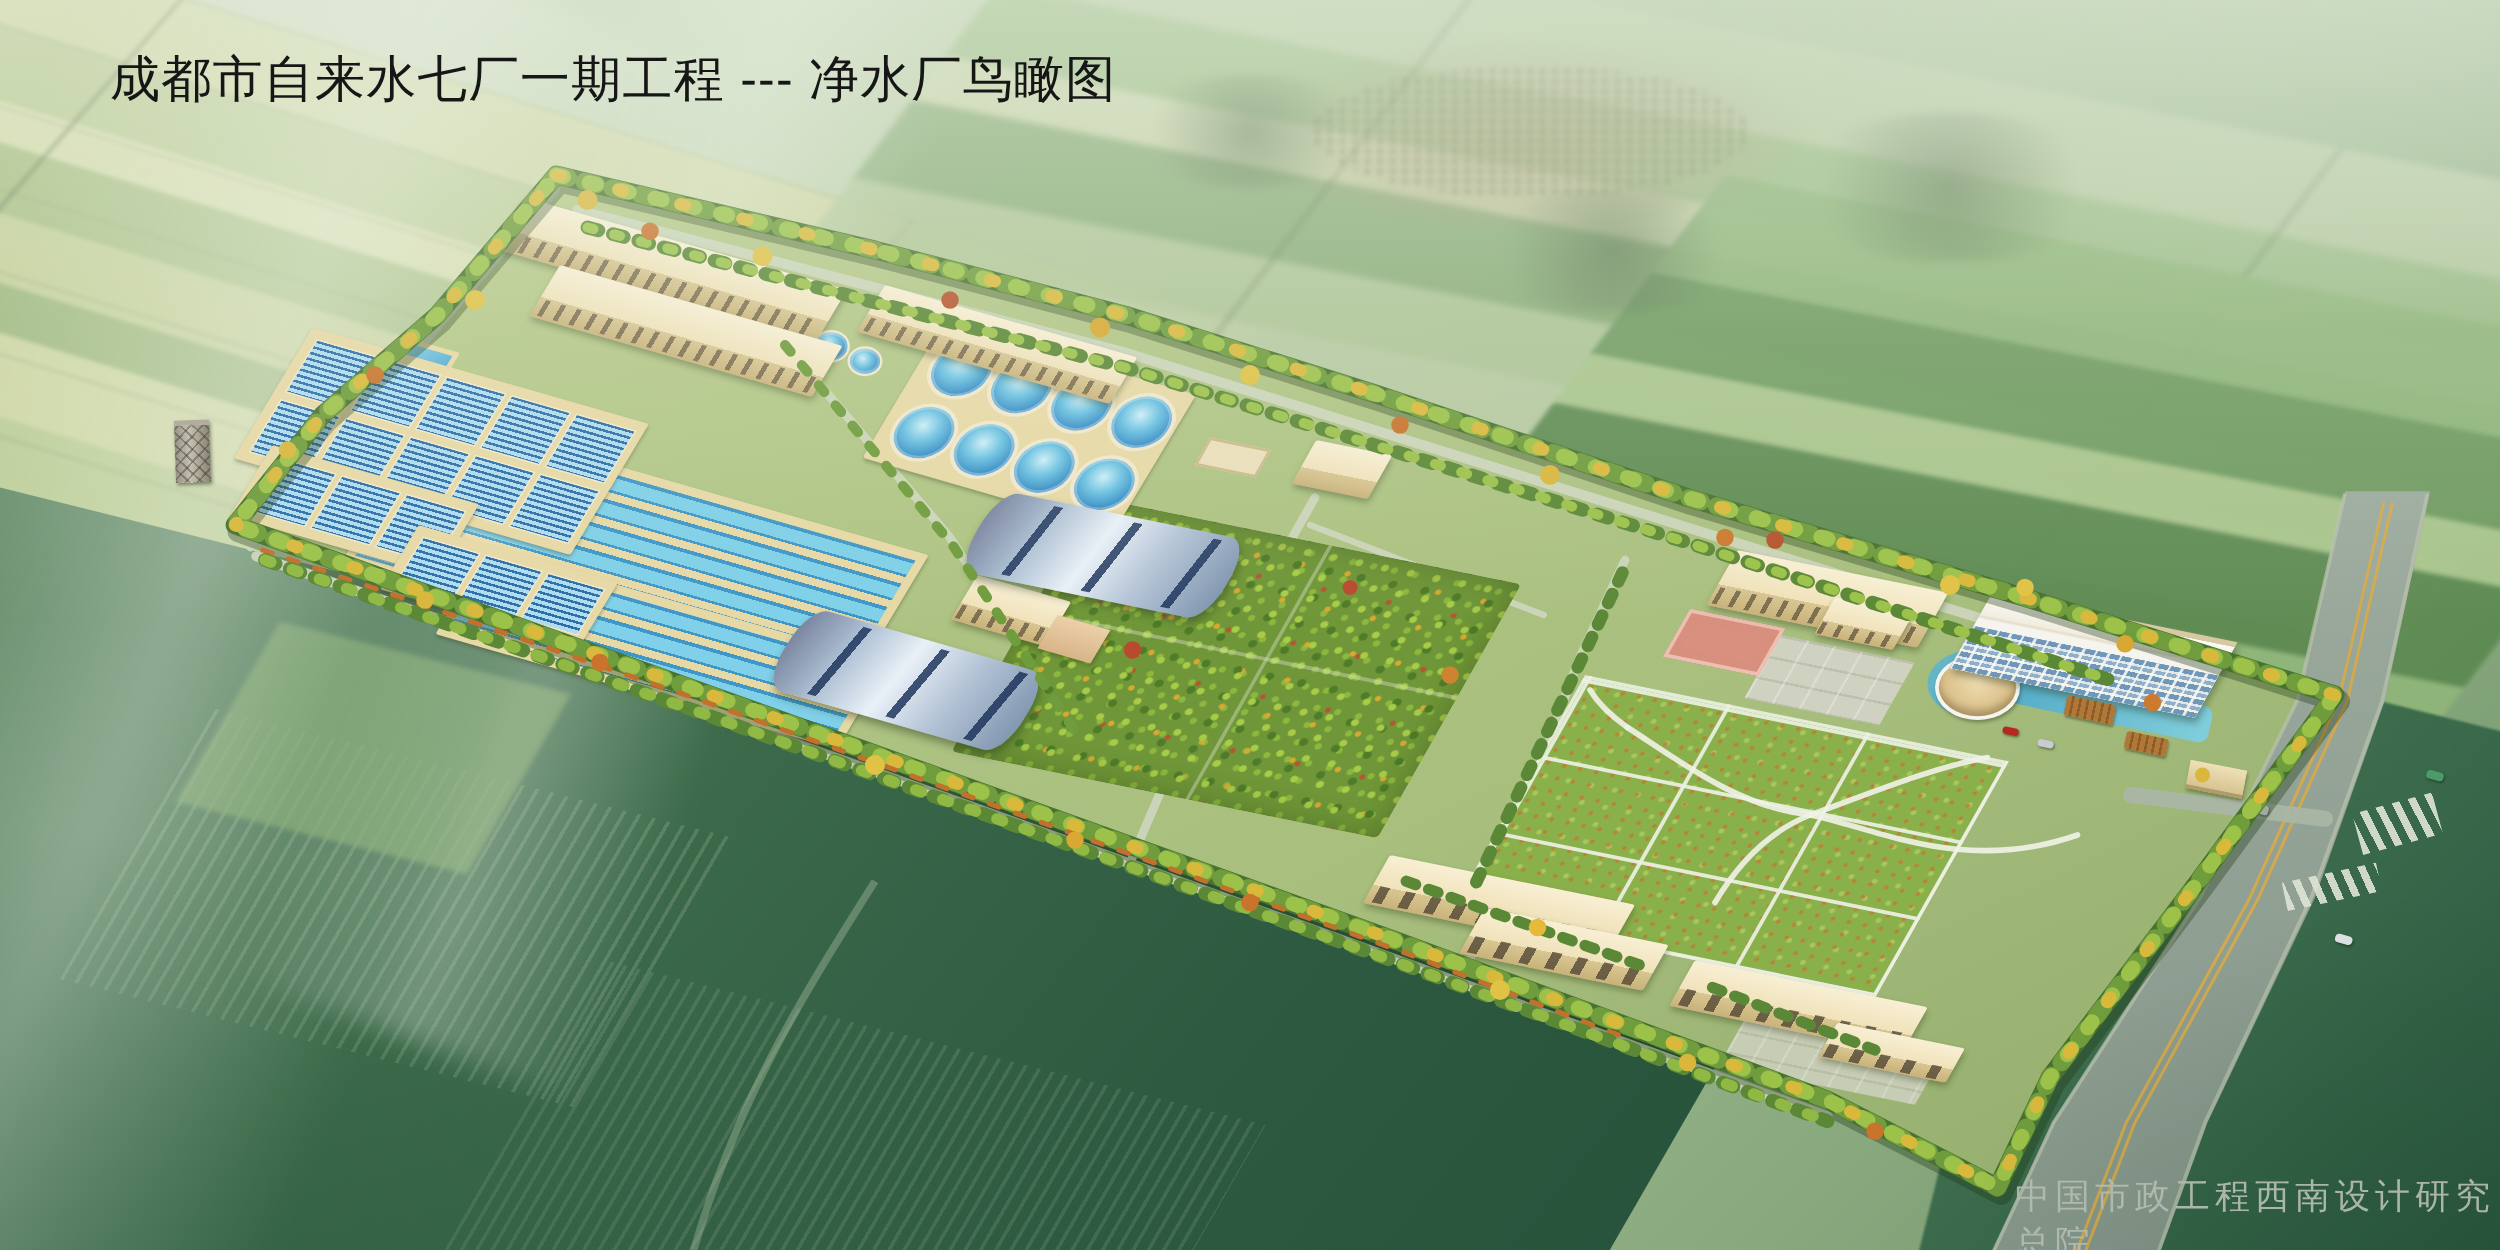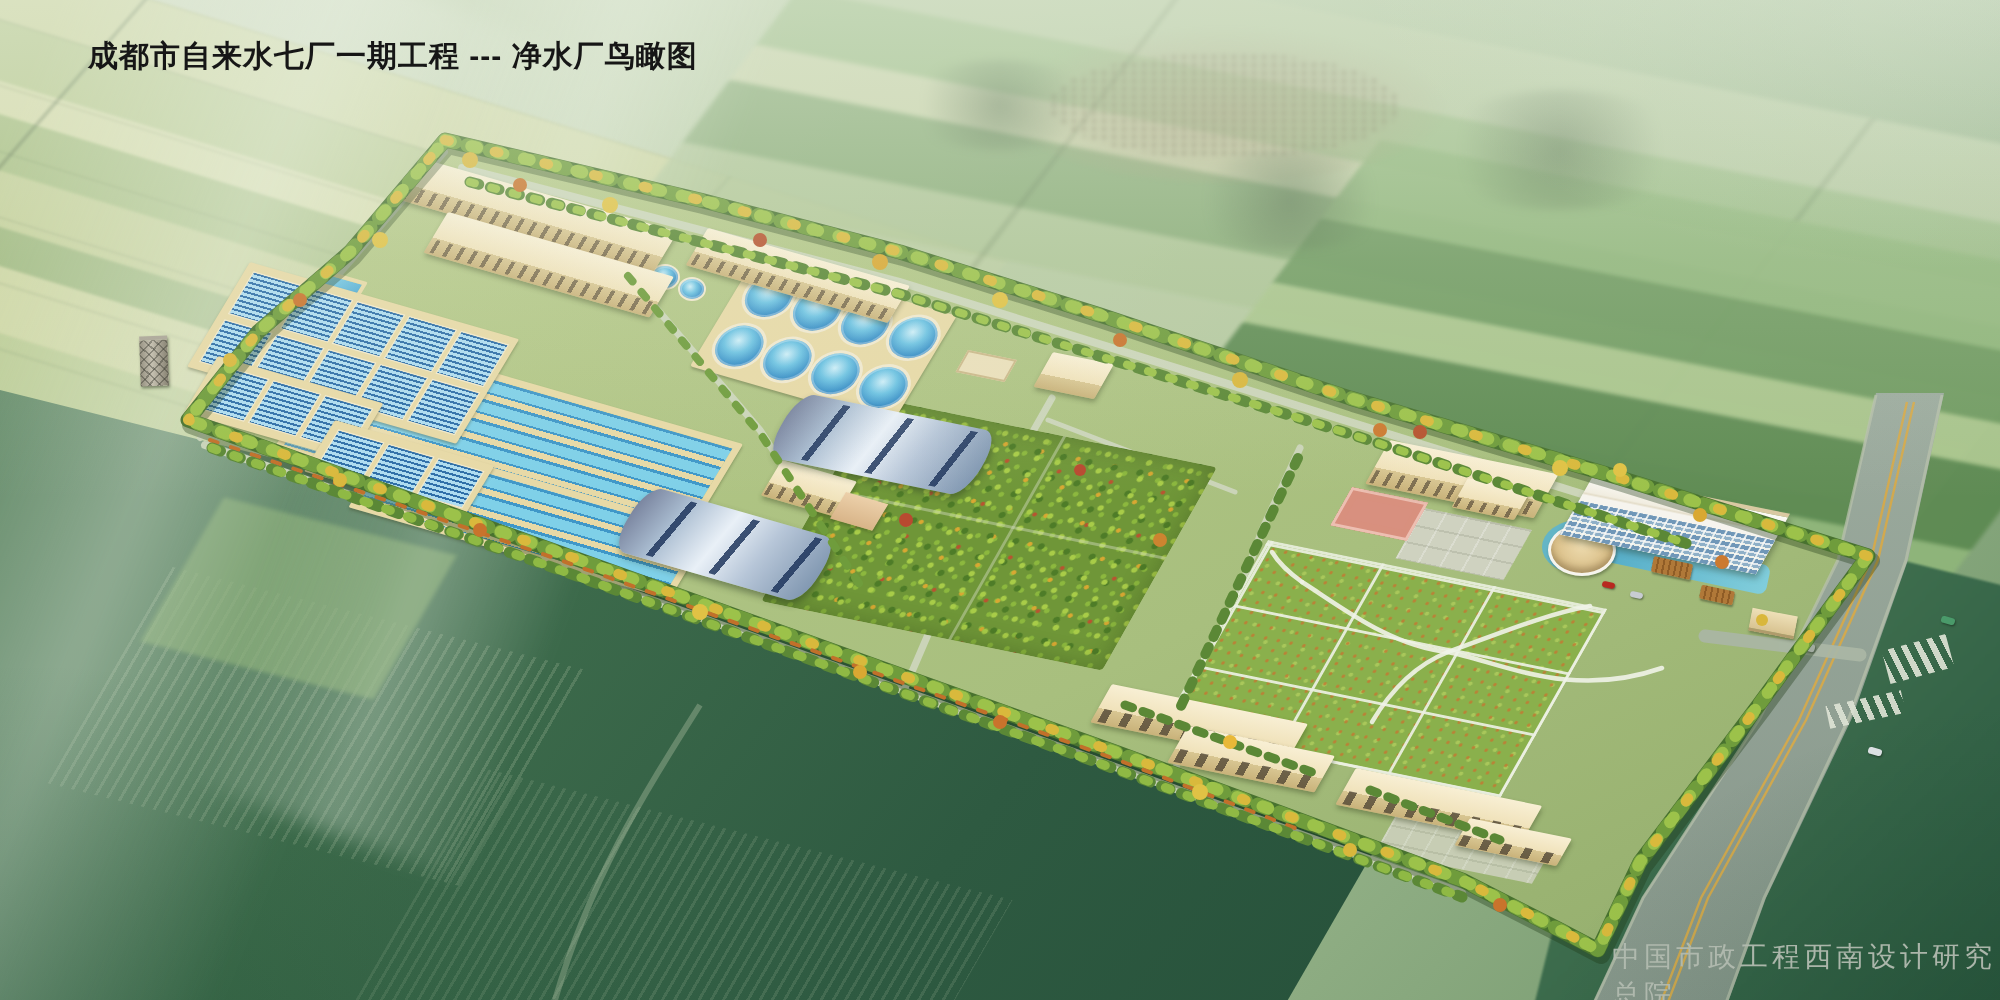--- a/index.html
+++ b/index.html
@@ -100,21 +100,21 @@
   .pav{border-radius:50%;background:radial-gradient(circle at 50% 38%,#eedcb0,#d8bc84 72%);border:3px solid #f6f4ee;
     box-shadow:inset 0 -5px 6px rgba(90,70,40,.35),1px 2px 3px rgba(40,50,30,.4);}
   .pavwater{border-radius:50%;background:#58b4d4;opacity:.85;}
   .tower{background:
       repeating-linear-gradient(45deg,rgba(40,40,32,.4) 0 1.5px,transparent 1.5px 7px),
       repeating-linear-gradient(-45deg,rgba(40,40,32,.4) 0 1.5px,transparent 1.5px 7px),
       linear-gradient(90deg,#8e8878,#c2bcac 42%,#7e7868);
     border-top:4px solid #aaa496;box-shadow:1px 2px 3px rgba(30,40,20,.5);}
   .gate{background:linear-gradient(to bottom,#eee0b8,#d8c391);border-bottom:3px solid #b09b6c;box-shadow:1px 2px 3px rgba(40,50,30,.4);}
   
-  #title{left:88px;top:36px;font-size:30px;font-weight:700;color:#161616;letter-spacing:1px;}
+  #title{left:88px;top:36px;font-size:40px;font-weight:400;color:#161616;letter-spacing:1px;}
   #credit{left:1612px;top:938px;font-size:28px;font-weight:500;color:#b2bbb0;letter-spacing:4px;opacity:.95;}
 </style>
 </head>
 <body>
 
 <div id="canvas">
 
   <div class="abs quilt" id="quiltTL">
       <div class="lines"></div>
     </div>

